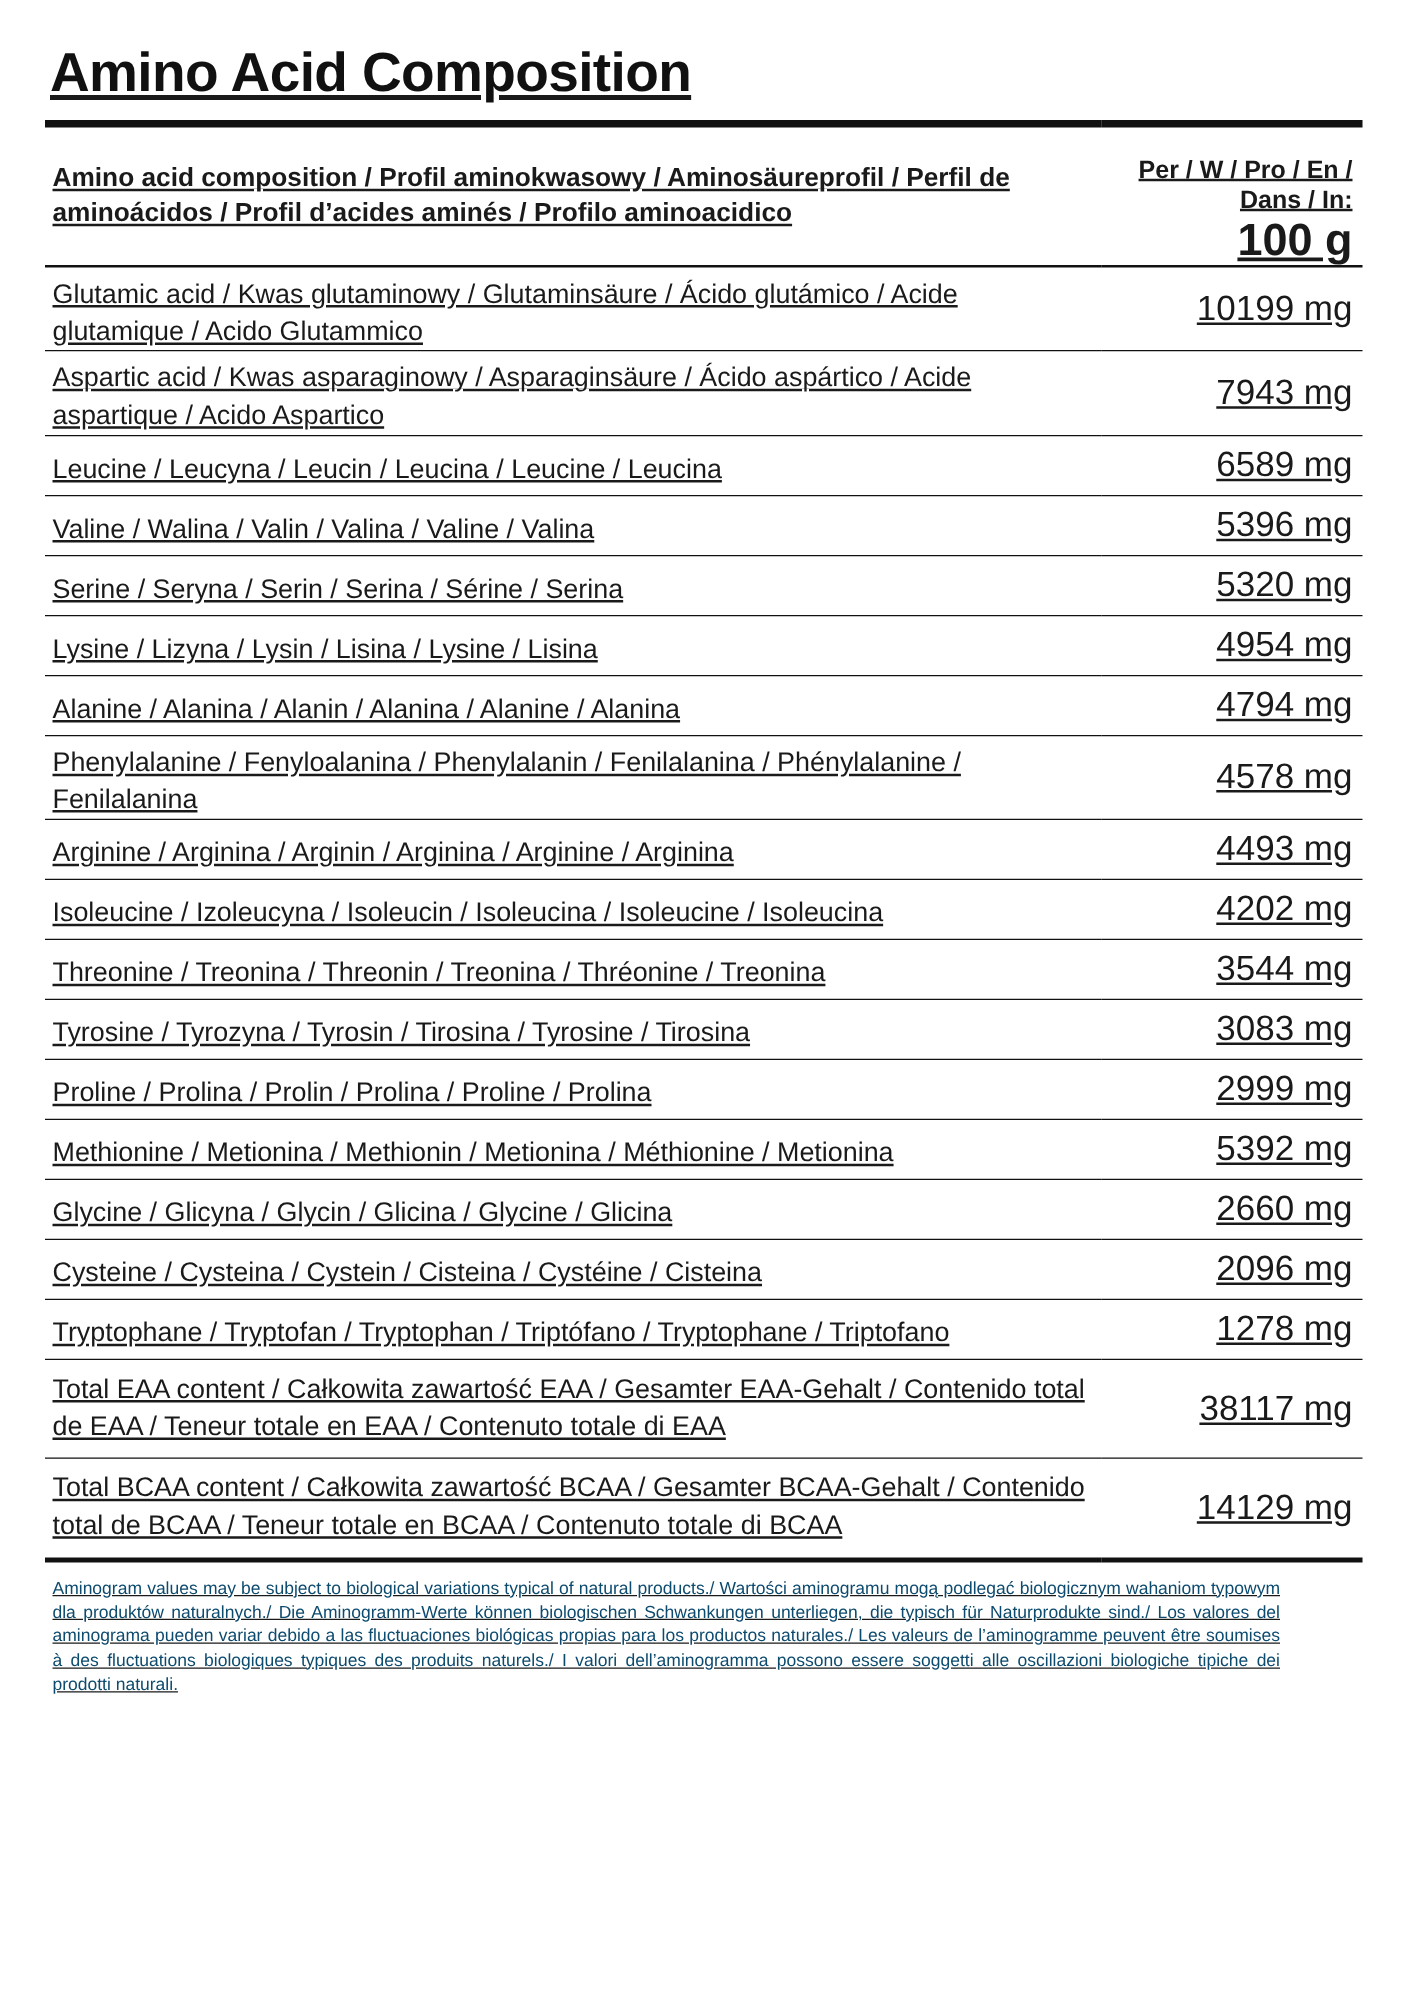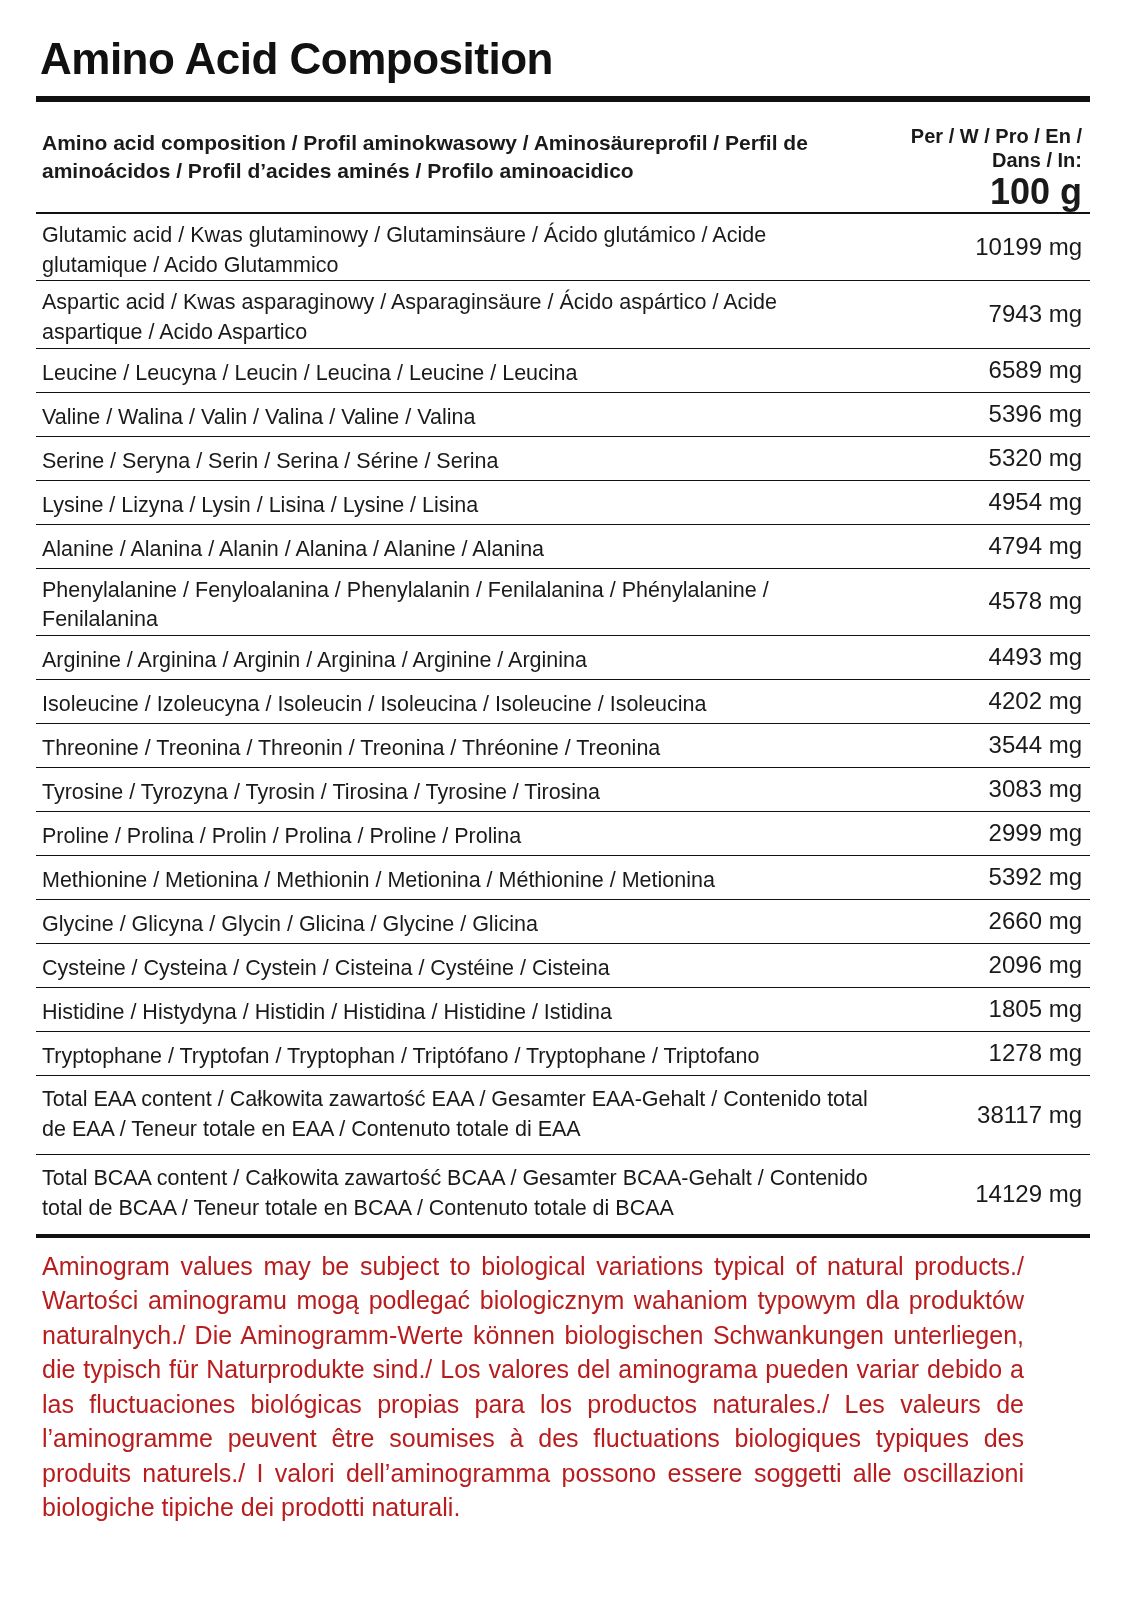--- a/index.html
+++ b/index.html
@@ -12,20 +12,21 @@
     height: 1600px;
     font-family: "Liberation Sans", sans-serif;
     color: #1a1a1a;
     -webkit-font-smoothing: antialiased;
   }
   .page {
     box-sizing: border-box;
     width: 1066px;
     height: 1600px;
     padding: 30px 36px 10px 36px;
+    text-decoration: underline;
   }
   .title {
     font-size: 44px;
     font-weight: bold;
     letter-spacing: -0.5px;
     line-height: 1.05;
     margin: 6px 0 14px 4px;
     color: #111;
   }
   table.amino {
@@ -72,40 +73,40 @@
 
   .row td {
     border-bottom: 1.5px solid #111;
   }
   .row .name {
     font-size: 21.5px;
     line-height: 1.38;
     padding: 7px 10px 0 6px;
   }
   .row .value {
-    font-size: 24px;
+    font-size: 28px;
     text-align: right;
     padding: 7px 8px 8px 0;
     white-space: nowrap;
   }
   .row.total .name,
   .row.total .value {
     padding-top: 9px;
     padding-bottom: 10px;
   }
   .row.last td {
     border-bottom: 4px solid #111;
   }
 
   .footnote {
-    font-size: 25px;
+    font-size: 14px;
     line-height: 1.38;
     text-align: justify;
     margin: 11px 6px 0 6px;
-    color: #b91c1c;
+    color: #0c4a6e;
   }
 </style>
 </head>
 <body>
 
 <div class="page">
 
   <div class="title">Amino Acid Composition</div>
 
   <table class="amino">
@@ -180,24 +181,20 @@
       </tr>
       <tr class="row">
         <td class="name">Glycine / Glicyna / Glycin / Glicina / Glycine / Glicina</td>
         <td class="value">2660 mg</td>
       </tr>
       <tr class="row">
         <td class="name">Cysteine / Cysteina / Cystein / Cisteina / Cystéine / Cisteina</td>
         <td class="value">2096 mg</td>
       </tr>
       <tr class="row">
-        <td class="name">Histidine / Histydyna / Histidin / Histidina / Histidine / Istidina</td>
-        <td class="value">1805 mg</td>
-      </tr>
-      <tr class="row">
         <td class="name">Tryptophane / Tryptofan / Tryptophan / Triptófano / Tryptophane / Triptofano</td>
         <td class="value">1278 mg</td>
       </tr>
       <tr class="row total">
         <td class="name">Total EAA content / Całkowita zawartość EAA / Gesamter EAA-Gehalt / Contenido total de EAA / Teneur totale en EAA / Contenuto totale di EAA</td>
         <td class="value">38117 mg</td>
       </tr>
       <tr class="row total last">
         <td class="name">Total BCAA content / Całkowita zawartość BCAA / Gesamter BCAA-Gehalt / Contenido total de BCAA / Teneur totale en BCAA / Contenuto totale di BCAA</td>
         <td class="value">14129 mg</td>

